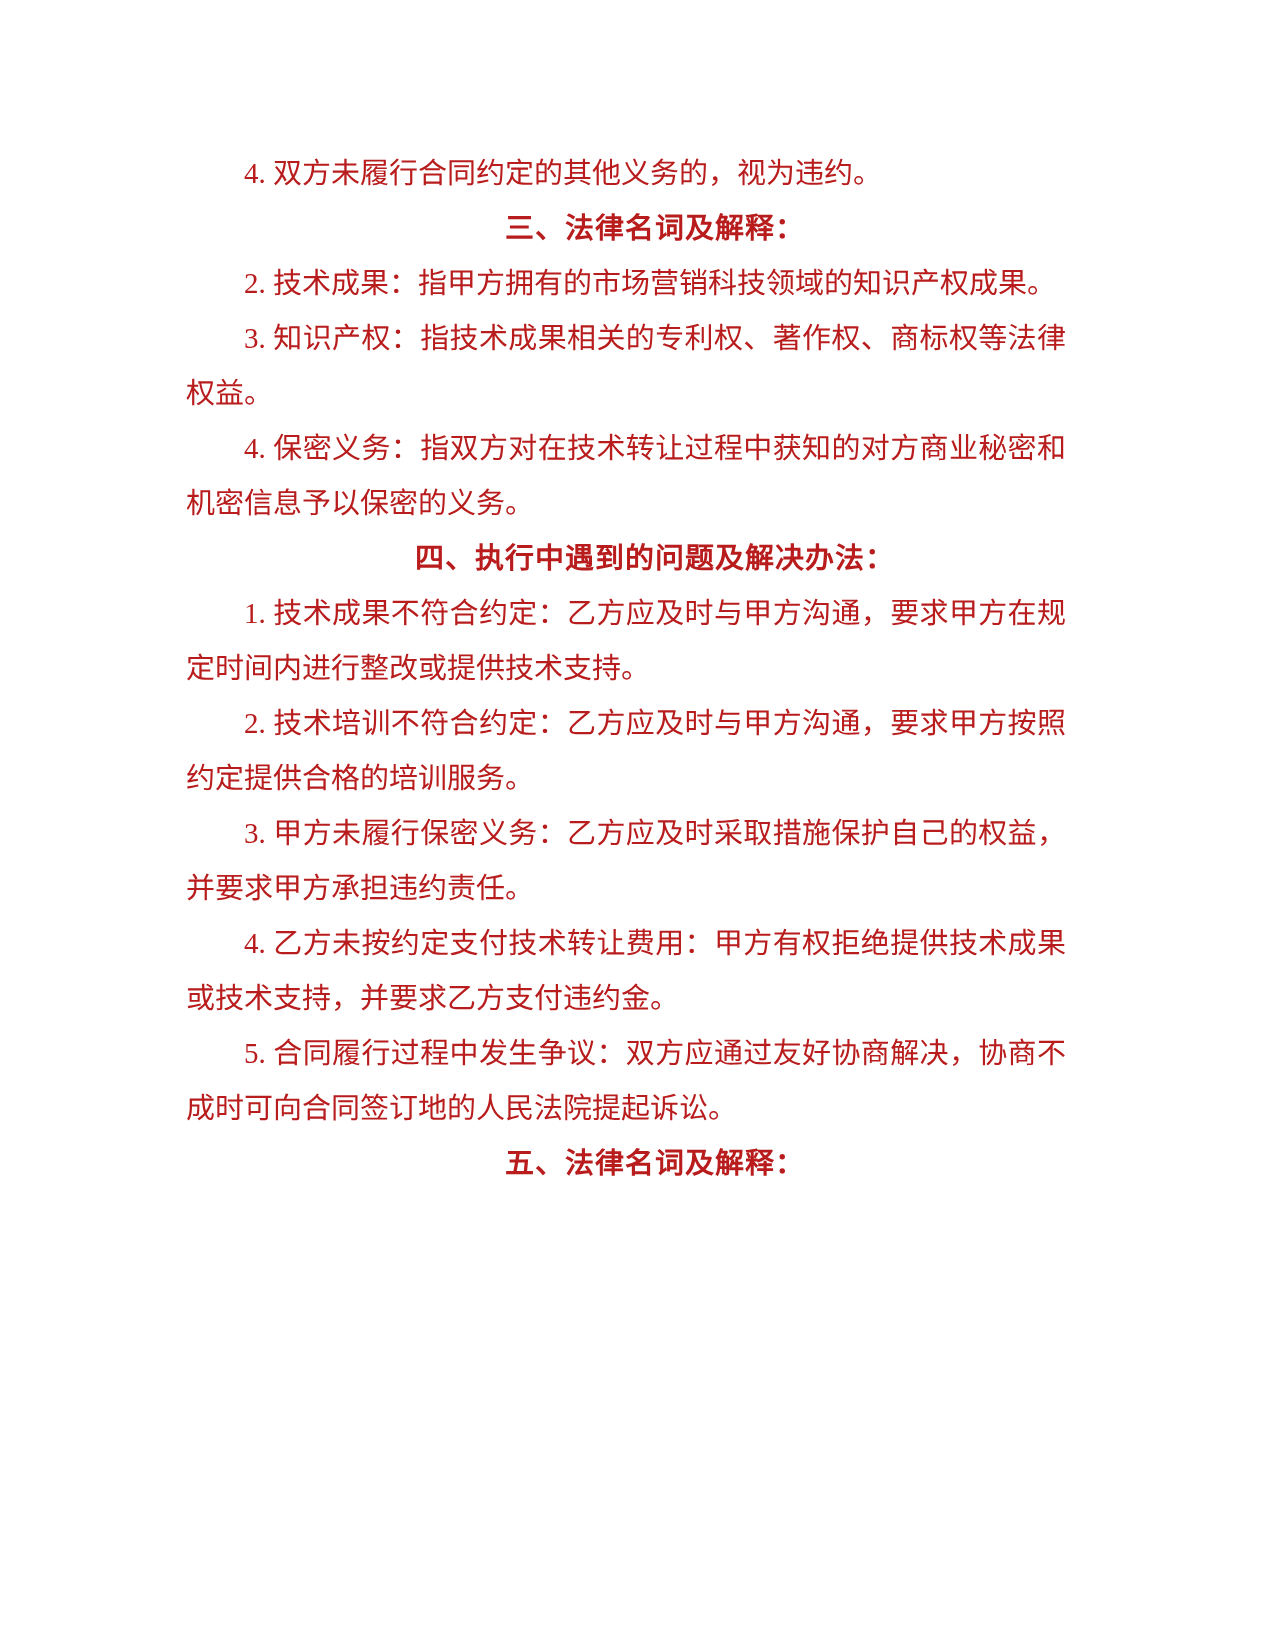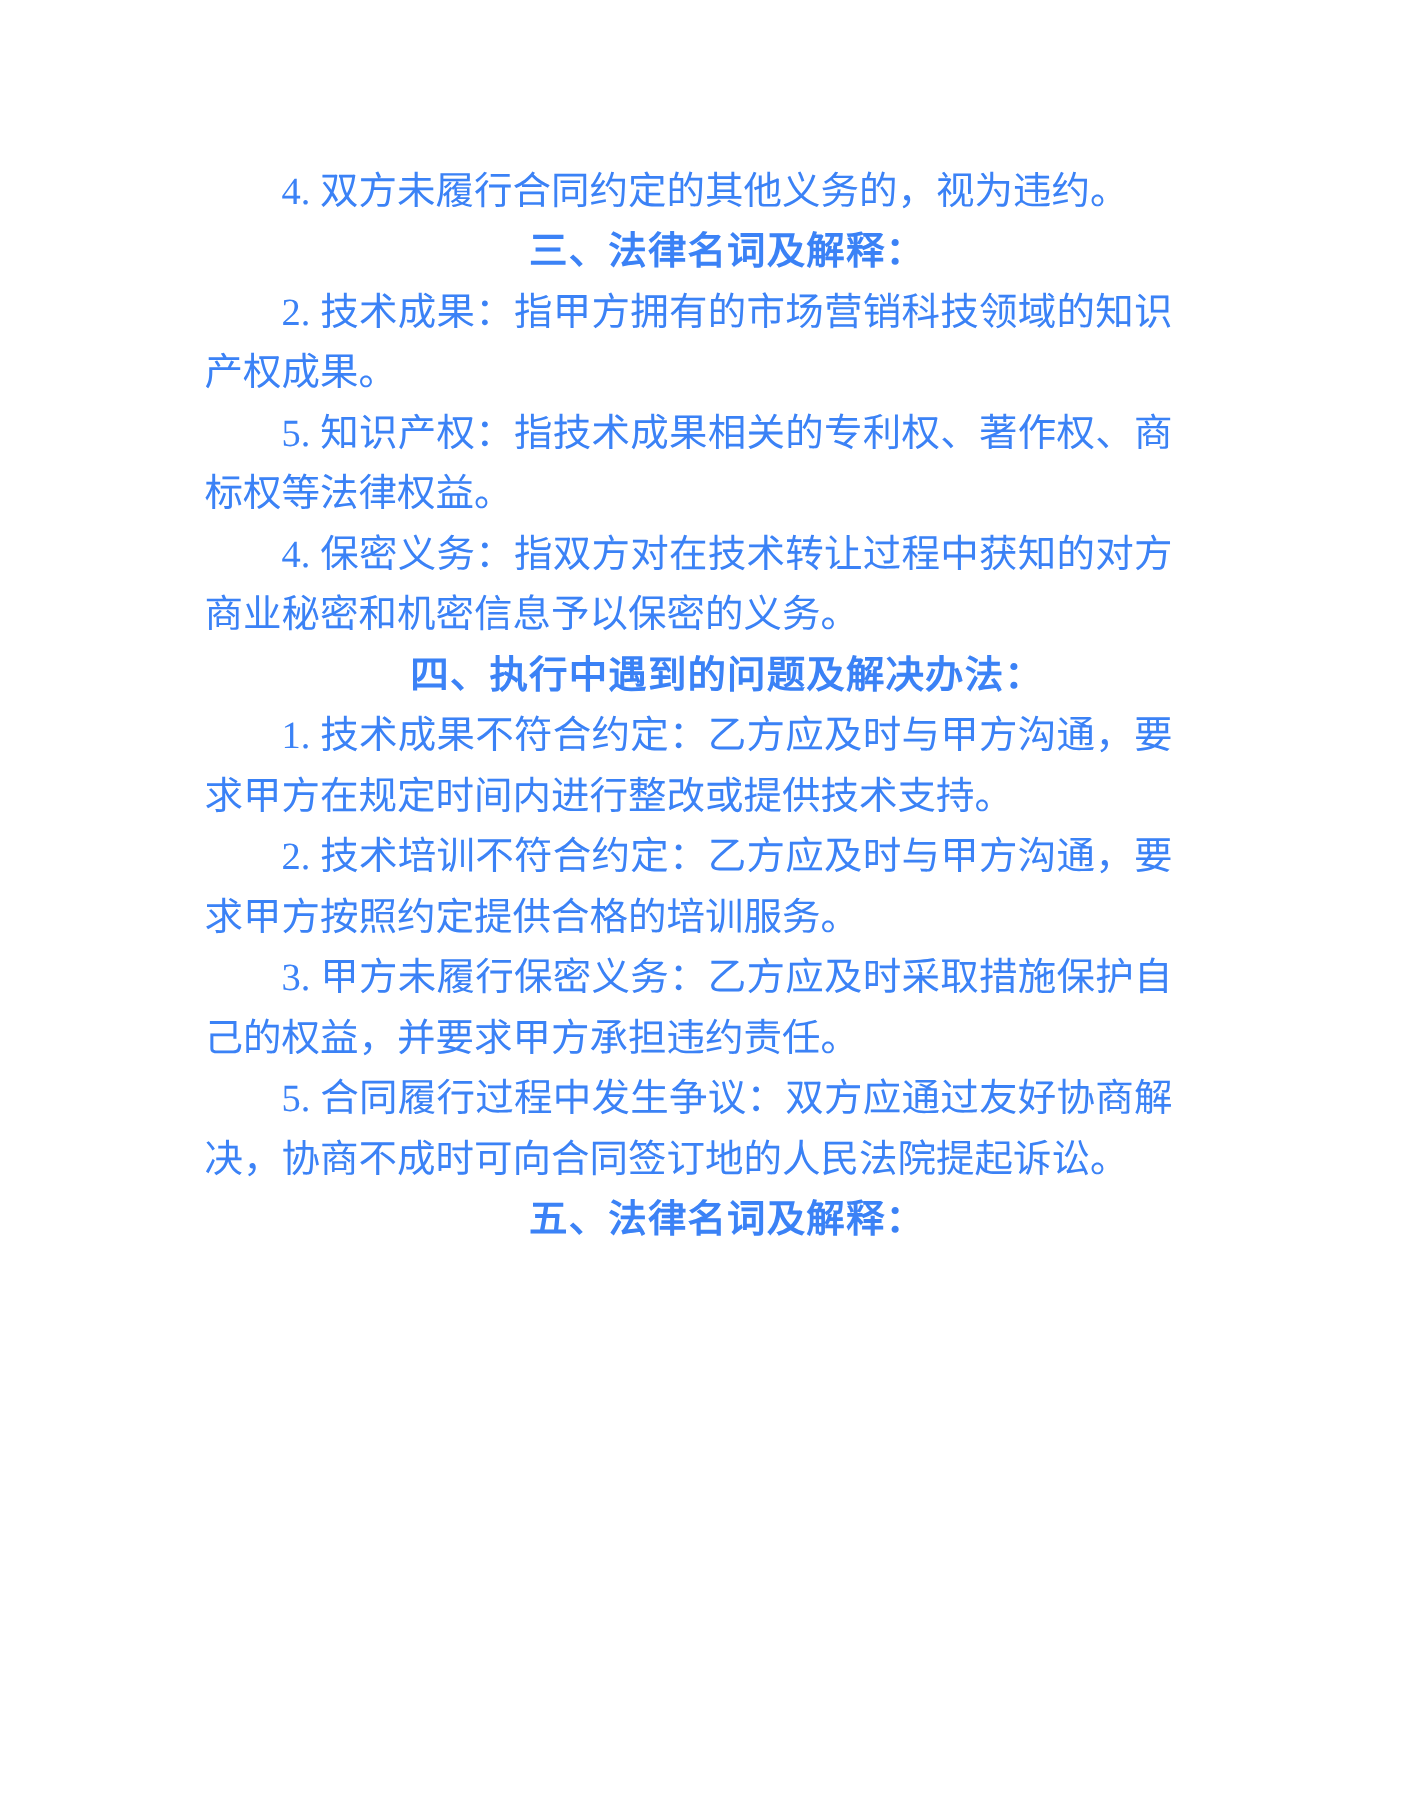--- a/index.html
+++ b/index.html
@@ -16,23 +16,23 @@
   }
   .content {
     position: absolute;
     left: 186px;
     top: 146px;
     width: 880px;
   }
   .para {
     margin: 0;
     padding: 0;
-    color: #3b82f6;
+    color: #b91c1c;
     font-family: "Liberation Serif", serif;
-    font-size: 35px;
+    font-size: 29px;
     line-height: 55px;
     text-indent: 2em;
     text-align: justify;
     line-break: anywhere;
     overflow-wrap: break-word;
   }
   .heading {
     font-family: "Liberation Sans", sans-serif;
     font-weight: bold;
     text-align: center;
@@ -41,22 +41,23 @@
   }
 </style>
 </head>
 <body>
 
 <div class="page">
   <div class="content">
     <p class="para">4. 双方未履行合同约定的其他义务的，视为违约。</p>
     <p class="para heading">三、法律名词及解释：</p>
     <p class="para">2. 技术成果：指甲方拥有的市场营销科技领域的知识产权成果。</p>
-    <p class="para">5. 知识产权：指技术成果相关的专利权、著作权、商标权等法律权益。</p>
+    <p class="para">3. 知识产权：指技术成果相关的专利权、著作权、商标权等法律权益。</p>
     <p class="para">4. 保密义务：指双方对在技术转让过程中获知的对方商业秘密和机密信息予以保密的义务。</p>
     <p class="para heading">四、执行中遇到的问题及解决办法：</p>
     <p class="para">1. 技术成果不符合约定：乙方应及时与甲方沟通，要求甲方在规定时间内进行整改或提供技术支持。</p>
     <p class="para">2. 技术培训不符合约定：乙方应及时与甲方沟通，要求甲方按照约定提供合格的培训服务。</p>
     <p class="para">3. 甲方未履行保密义务：乙方应及时采取措施保护自己的权益，并要求甲方承担违约责任。</p>
+    <p class="para">4. 乙方未按约定支付技术转让费用：甲方有权拒绝提供技术成果或技术支持，并要求乙方支付违约金。</p>
     <p class="para">5. 合同履行过程中发生争议：双方应通过友好协商解决，协商不成时可向合同签订地的人民法院提起诉讼。</p>
     <p class="para heading">五、法律名词及解释：</p>
   </div>
 </div>
 
 </body></html>

